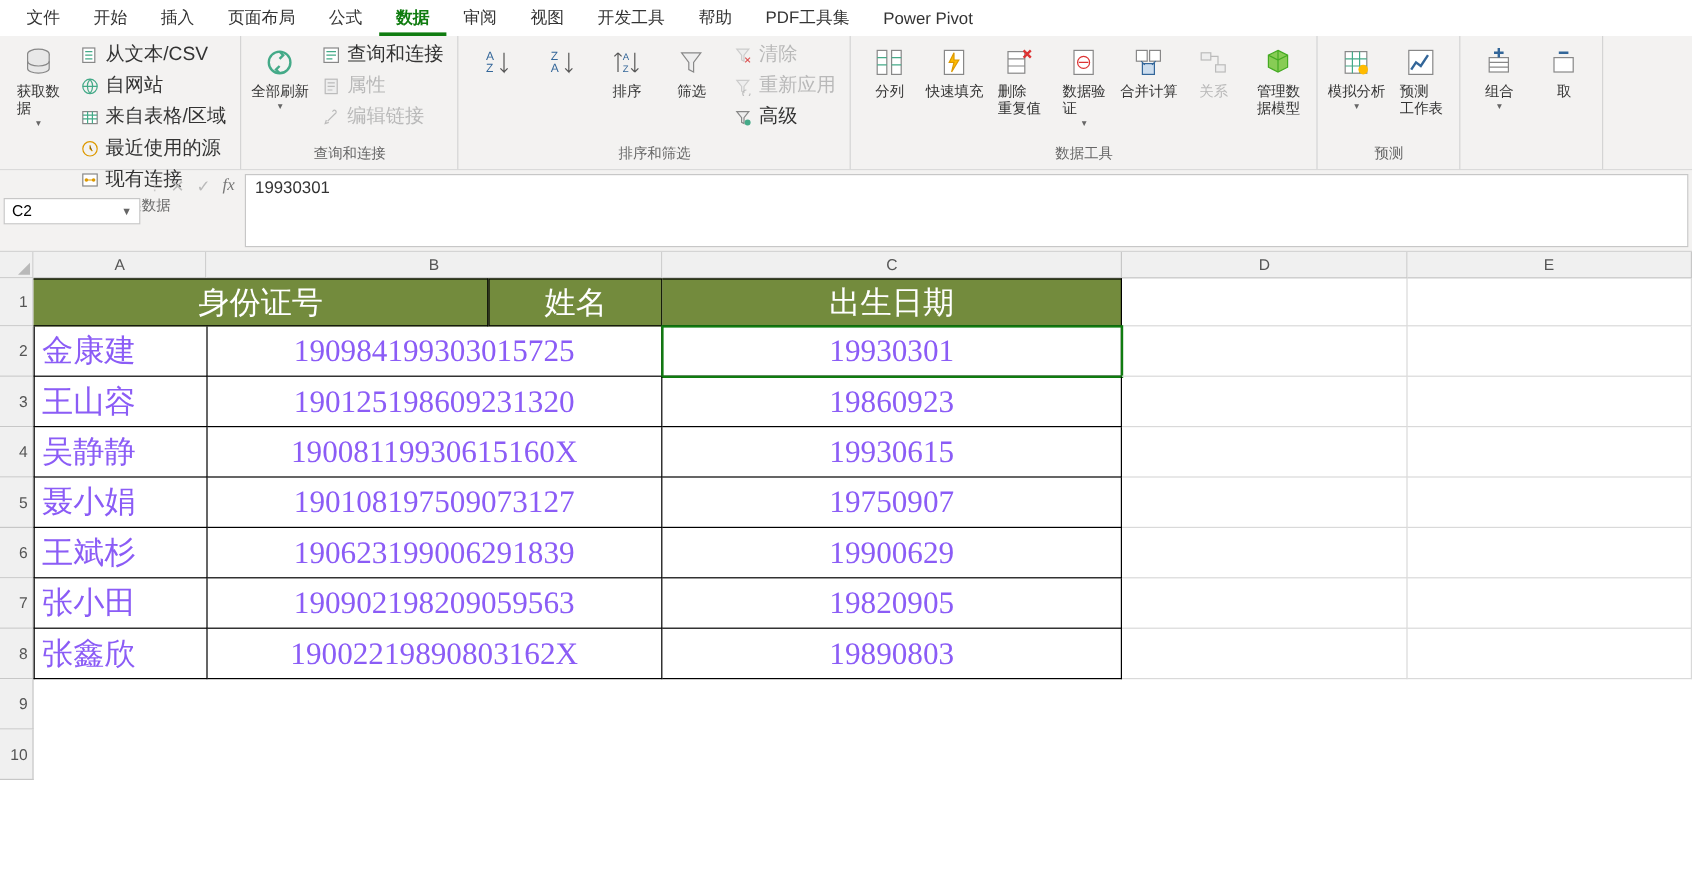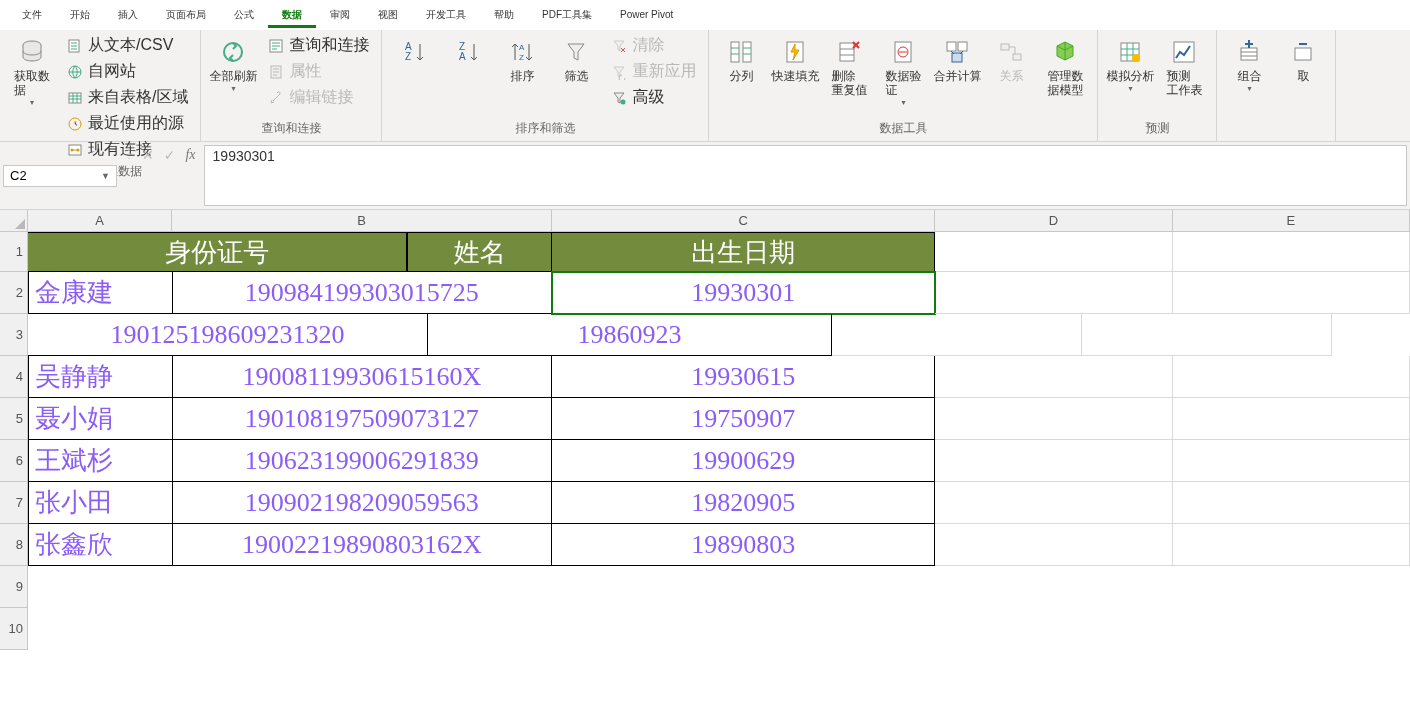--- a/index.html
+++ b/index.html
@@ -1,19 +1,19 @@
 <!DOCTYPE html>
 <html><head>
 <meta charset="utf-8">
 <style>
   * { box-sizing: border-box; margin: 0; padding: 0; font-family: "Microsoft YaHei", "SimSun", sans-serif; }
   body { background: #fff; width: 1410px; height: 725px; overflow: hidden; user-select: none; }
 
   
-  .tabs { display: flex; align-items: center; height: 30px; padding-left: 8px; background: #fff; font-size: 10px; border-radius: 10px; }
+  .tabs { display: flex; align-items: center; height: 30px; padding-left: 8px; background: #fff; font-size: 14px; border-radius: 10px; }
   .tabs .tab { padding: 5px 14px 6px; color: #333; cursor: pointer; }
   .tabs .tab.active { color: #107c10; border-bottom: 3px solid #107c10; font-weight: 600; padding-bottom: 3px; }
 
   
   .ribbon { display: flex; height: 112px; background: #f3f2f1; border-bottom: 1px solid #d4d4d4; }
   .group { display: flex; flex-direction: column; border-right: 1px solid #d4d4d4; padding: 4px 8px 0; height: 100%; }
   .group-body { flex: 1; display: flex; align-items: flex-start; gap: 6px; }
   .group-label { text-align: center; font-size: 12px; color: #666; padding: 2px 0 4px; }
   .vbtn { display: flex; flex-direction: column; align-items: center; justify-content: flex-start; width: 48px; font-size: 12px; color: #333; cursor: pointer; padding-top: 2px; }
   .vbtn .icon { width: 32px; height: 32px; display: flex; align-items: center; justify-content: center; margin-bottom: 2px; }
@@ -441,20 +441,21 @@
         <div class="cell wE h1"></div>
       </div>
       <div class="row">
         <div class="cell wA hd bordered data-a bleft">金康建</div>
         <div class="cell wB hd bordered data-b">190984199303015725</div>
         <div class="cell wC hd bordered data-c selected">19930301</div>
         <div class="cell wD hd"></div>
         <div class="cell wE hd"></div>
       </div>
       <div class="row">
+        <div class="cell wA hd bordered data-a bleft">王山容</div>
         <div class="cell wB hd bordered data-b">190125198609231320</div>
         <div class="cell wC hd bordered data-c">19860923</div>
         <div class="cell wD hd"></div>
         <div class="cell wE hd"></div>
       </div>
       <div class="row">
         <div class="cell wA hd bordered data-a bleft">吴静静</div>
         <div class="cell wB hd bordered data-b">19008119930615160X</div>
         <div class="cell wC hd bordered data-c">19930615</div>
         <div class="cell wD hd"></div>

